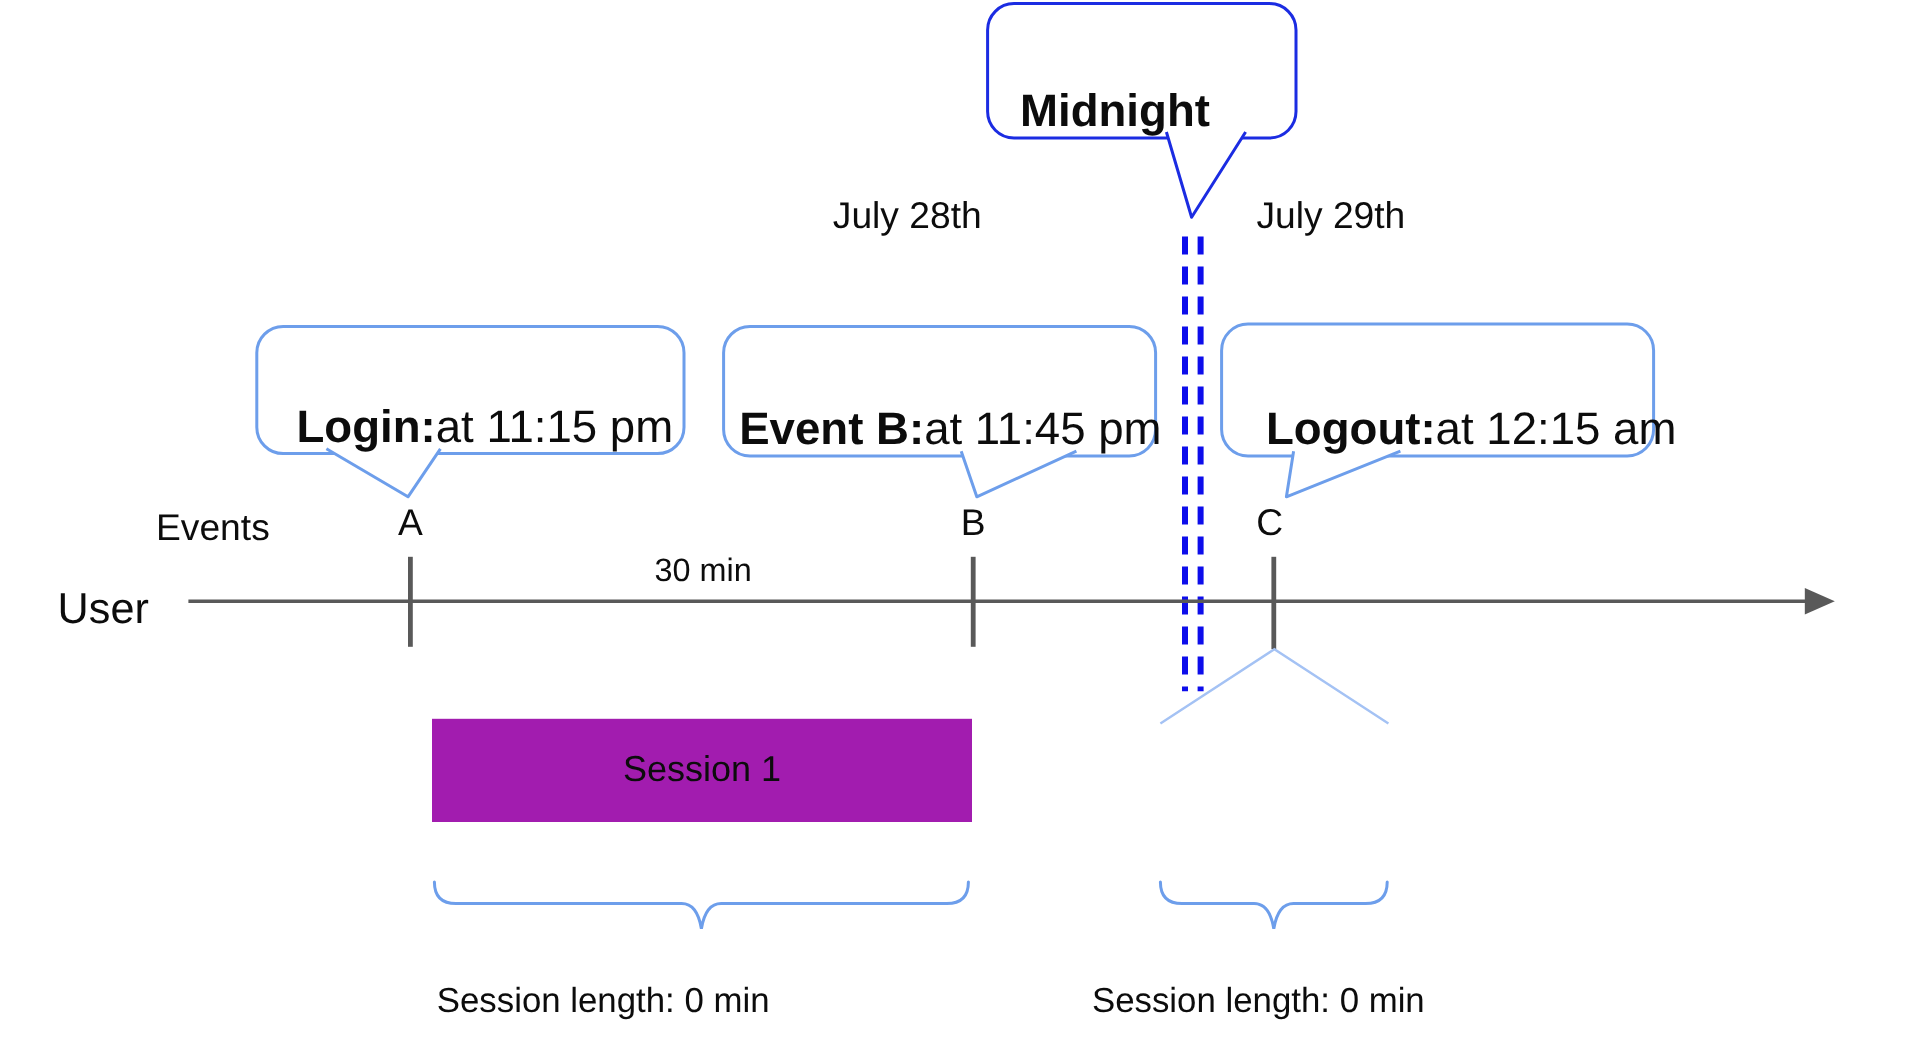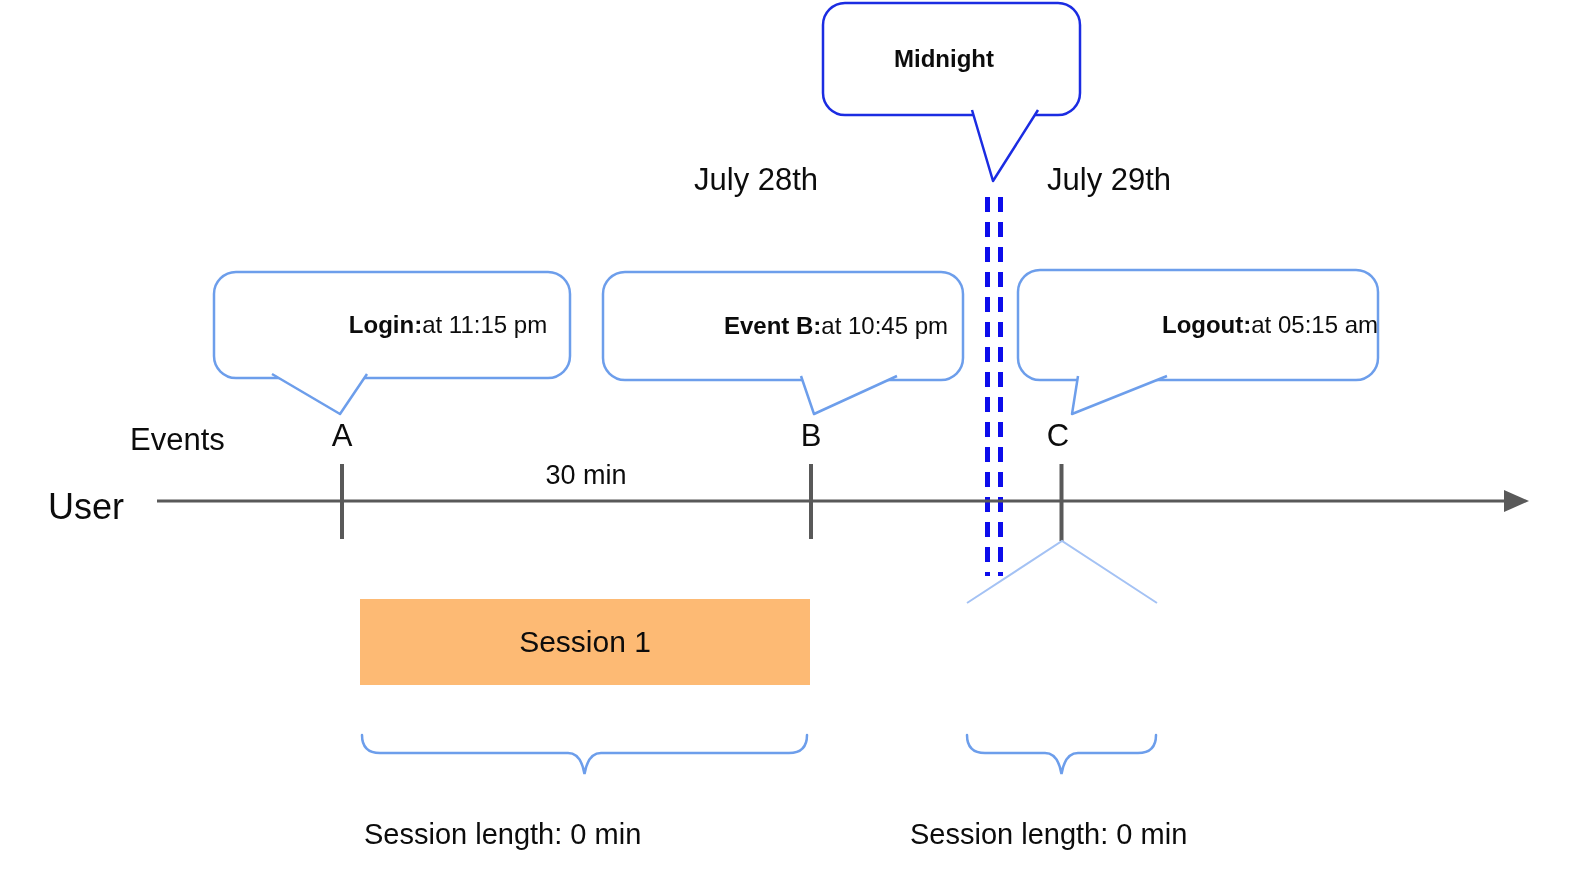--- a/index.html
+++ b/index.html
@@ -7,30 +7,30 @@
     position:relative;
     width:1596px;height:870px;
     background:#ffffff;
     font-family:"Liberation Sans","DejaVu Sans",sans-serif;
     color:#0c0c0c;
     overflow:hidden;
   }
   #shapes{position:absolute;left:0;top:0;width:1596px;height:870px;}
   .abs{position:absolute;white-space:nowrap;line-height:1;}
   .bubble-text{
-    position:absolute;display:flex;align-items:center;justify-content:center;
-    font-size:24px;white-space:nowrap;margin-left:44px;
+    position:absolute;display:flex;align-items:flex-end;justify-content:center;
+    font-size:38px;white-space:nowrap;
   }
   .bubble-text b{font-weight:bold;}
   .midnight-text{justify-content:flex-start;padding-left:27px;font-weight:bold;box-sizing:border-box;}
   .date-label{font-size:31px;}
   .mark{font-size:31px;transform:translateX(-50%);}
   .session-box{
     position:absolute;display:flex;align-items:center;justify-content:center;
-    background:#fdba74;font-size:30px;
+    background:#a21caf;font-size:30px;
   }
   .length-label{font-size:29px;}
   .events-label{font-size:31px;}
   .user-label{font-size:36px;text-align:right;}
   .interval-label{font-size:27px;transform:translateX(-50%);}
 </style>
 </head>
 <body>
 
 <div id="canvas">
@@ -84,26 +84,26 @@
     <span>Midnight</span>
   </div>
 
   <div class="bubble-text" style="left:226px;top:272px;width:356px;height:106px;">
     <b>Login:</b>
       <span> at 11:15 pm</span>
   </div>
 
   <div class="bubble-text" style="left:603px;top:272px;width:378px;height:108px;">
     <b>Event B:</b>
-      <span> at 10:45 pm</span>
+      <span> at 11:45 pm</span>
   </div>
 
   <div class="bubble-text" style="left:1018px;top:270px;width:416px;height:110px;">
     <b>Logout:</b>
-      <span> at 05:15 am</span>
+      <span> at 12:15 am</span>
   </div>
 
   <div class="abs date-label" style="left:694px;top:164px;">July 28th</div>
   <div class="abs date-label" style="left:1047px;top:164px;">July 29th</div>
 
   <div class="abs events-label" style="left:130px;top:424px;">Events</div>
   <div class="abs user-label" style="left:48px;top:489px;">User</div>
   <div class="abs interval-label" style="left:586px;top:462px;">30 min</div>
 
   <div class="abs mark" style="left:342px;top:420px;">A</div>

